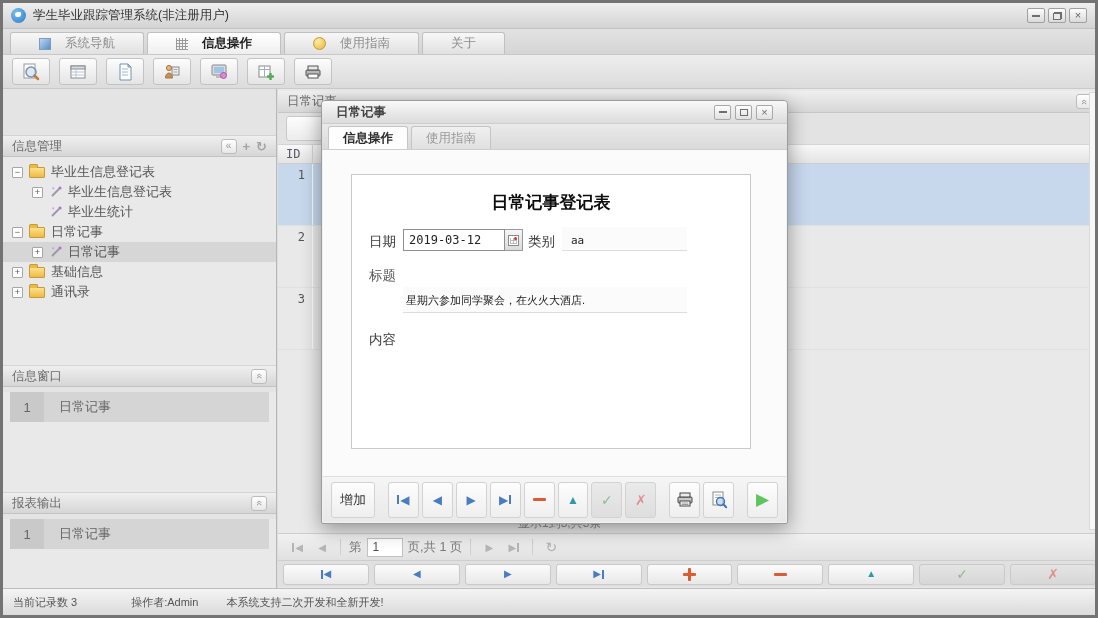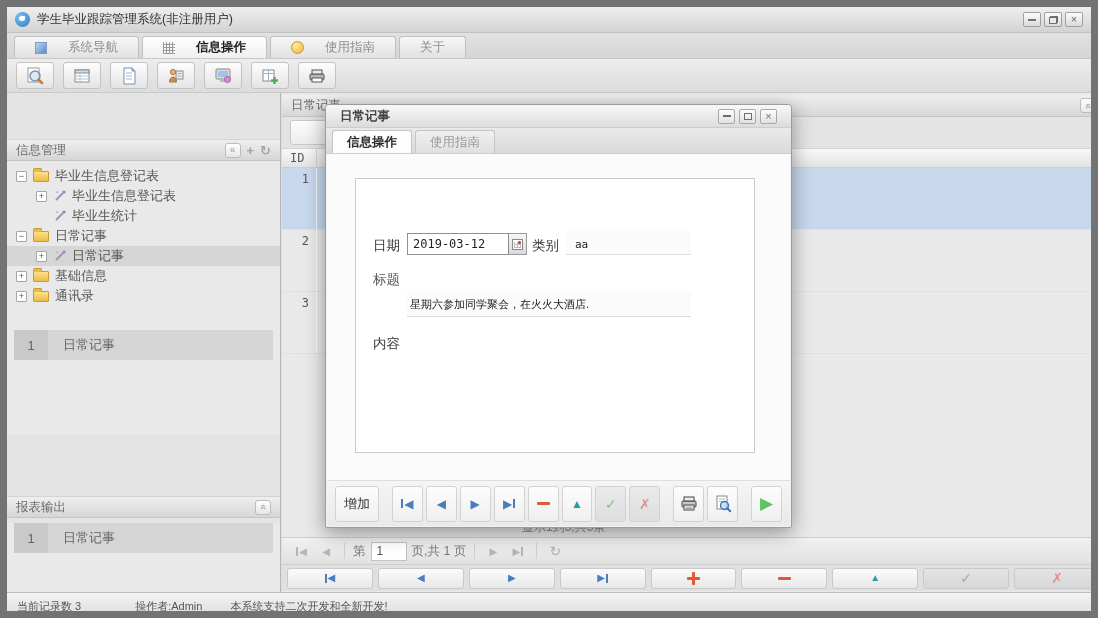--- a/index.html
+++ b/index.html
@@ -1,19 +1,19 @@
 <!DOCTYPE html>
 <html><head>
 <meta charset="utf-8">
 <style>
   * { margin:0; padding:0; box-sizing:border-box; }
   html,body { background:#b8b8b8; }
   #app {
     position:relative; width:1098px; height:618px; overflow:hidden;
-    background:#dcdcdc; border:7px solid #737373;
+    background:#dcdcdc; border:3px solid #737373;
     font-family:"Liberation Sans","DejaVu Sans",sans-serif; font-size:12px; color:#444;
   }
   
   .titlebar { position:absolute; left:0; top:0; width:100%; height:26px;
     background:linear-gradient(#efefef,#d3d3d3); border-bottom:1px solid #c2c2c2;
     display:flex; align-items:center; padding:0 8px; }
   .app-icon { width:15px; height:15px; border-radius:50%;
     background:radial-gradient(circle at 35% 32%,#7cc0ef,#2a79c6); margin-right:7px; position:relative; flex:none;}
   .app-icon::after { content:""; position:absolute; left:4px; top:4px; width:6px; height:5px;
     background:#fff; border-radius:60% 20% 60% 60%; }
@@ -24,21 +24,21 @@
     color:#666; font-size:11px; line-height:1; }
   .glyph-minbar { width:8px; height:2px; background:#6e6e6e; }
   .glyph-restore { position:relative; width:9px; height:8px; }
   .glyph-restore::before { content:""; position:absolute; right:0; top:0; width:6px; height:5px; border:1px solid #6e6e6e; }
   .glyph-restore::after { content:""; position:absolute; left:0; bottom:0; width:6px; height:5px; border:1px solid #6e6e6e; background:#e9e9e9; }
   .glyph-maxrect { width:8px; height:7px; border:1px solid #6e6e6e; }
   
   .menubar { position:absolute; left:0; top:26px; width:100%; height:26px;
     background:linear-gradient(#e2e2e2,#d5d5d5); display:flex; align-items:flex-end; padding:0 7px;
     border-bottom:1px solid #c8c8c8; }
-  .menu-tab { height:22px; display:flex; align-items:center; gap:21px; padding:0 20px;
+  .menu-tab { height:22px; display:flex; align-items:center; gap:14px; padding:0 28px;
     border:1px solid #c0c0c0; border-bottom:none; border-radius:3px 3px 0 0;
     background:linear-gradient(#f7f7f7,#e1e1e1); margin-right:3px; color:#8e8e8e; font-size:12.5px; }
   .menu-tab.active { background:linear-gradient(#ffffff,#efefef); color:#1d1d1d; font-weight:bold; }
   .ic-nav { width:12px; height:12px; border:1px solid #7f9cc0; background:linear-gradient(135deg,#bcd6f0,#5a8ec8); }
   .ic-grid { width:12px; height:12px;
     background:repeating-linear-gradient(0deg,#9a9a9a 0 1px,transparent 1px 3px),
                repeating-linear-gradient(90deg,#9a9a9a 0 1px,transparent 1px 3px); }
   .ic-coin { width:13px; height:13px; border-radius:50%; border:1px solid #c59a2e;
     background:radial-gradient(circle at 35% 30%,#ffeaa6,#e7b73b); }
   
@@ -352,20 +352,28 @@
         </div>
         <div class="tree-item lvl0">
           <span class="exp">+</span>
           <span class="folder"></span>
           <span>通讯录</span>
         </div>
       </div>
     </div>
 
     <div class="side-panel p-infowin">
+      <div class="side-header">
+        <span>信息窗口</span>
+        <span class="header-tools">
+          <span class="boxed-btn">
+              <span class="rot-up">«</span>
+            </span>
+        </span>
+      </div>
       <div class="side-body">
         <div class="info-row">
           <span class="num">1</span>
           <span class="lbl">日常记事</span>
         </div>
       </div>
     </div>
 
     <div class="side-panel p-report">
       <div class="side-header">
@@ -491,20 +499,21 @@
     <div class="dlg-tabs">
       <span class="dlg-tab active">
           <span>信息操作</span>
         </span>
       <span class="dlg-tab">
           <span>使用指南</span>
         </span>
     </div>
     <div class="dlg-body">
       <div class="form-box">
+        <div class="form-title">日常记事登记表</div>
         <span class="f-lbl" style="left:17px; top:58px;">日期</span>
         <span class="date-wrap">
           <span class="date-input">2019-03-12</span>
           <span class="date-trigger">
               <span class="cal-glyph"></span>
             </span>
         </span>
         <span class="f-lbl" style="left:176px; top:58px;">类别</span>
         <span class="u-field f-cat">aa</span>
         <span class="f-lbl" style="left:17px; top:92px; color:#555;">标题</span>

